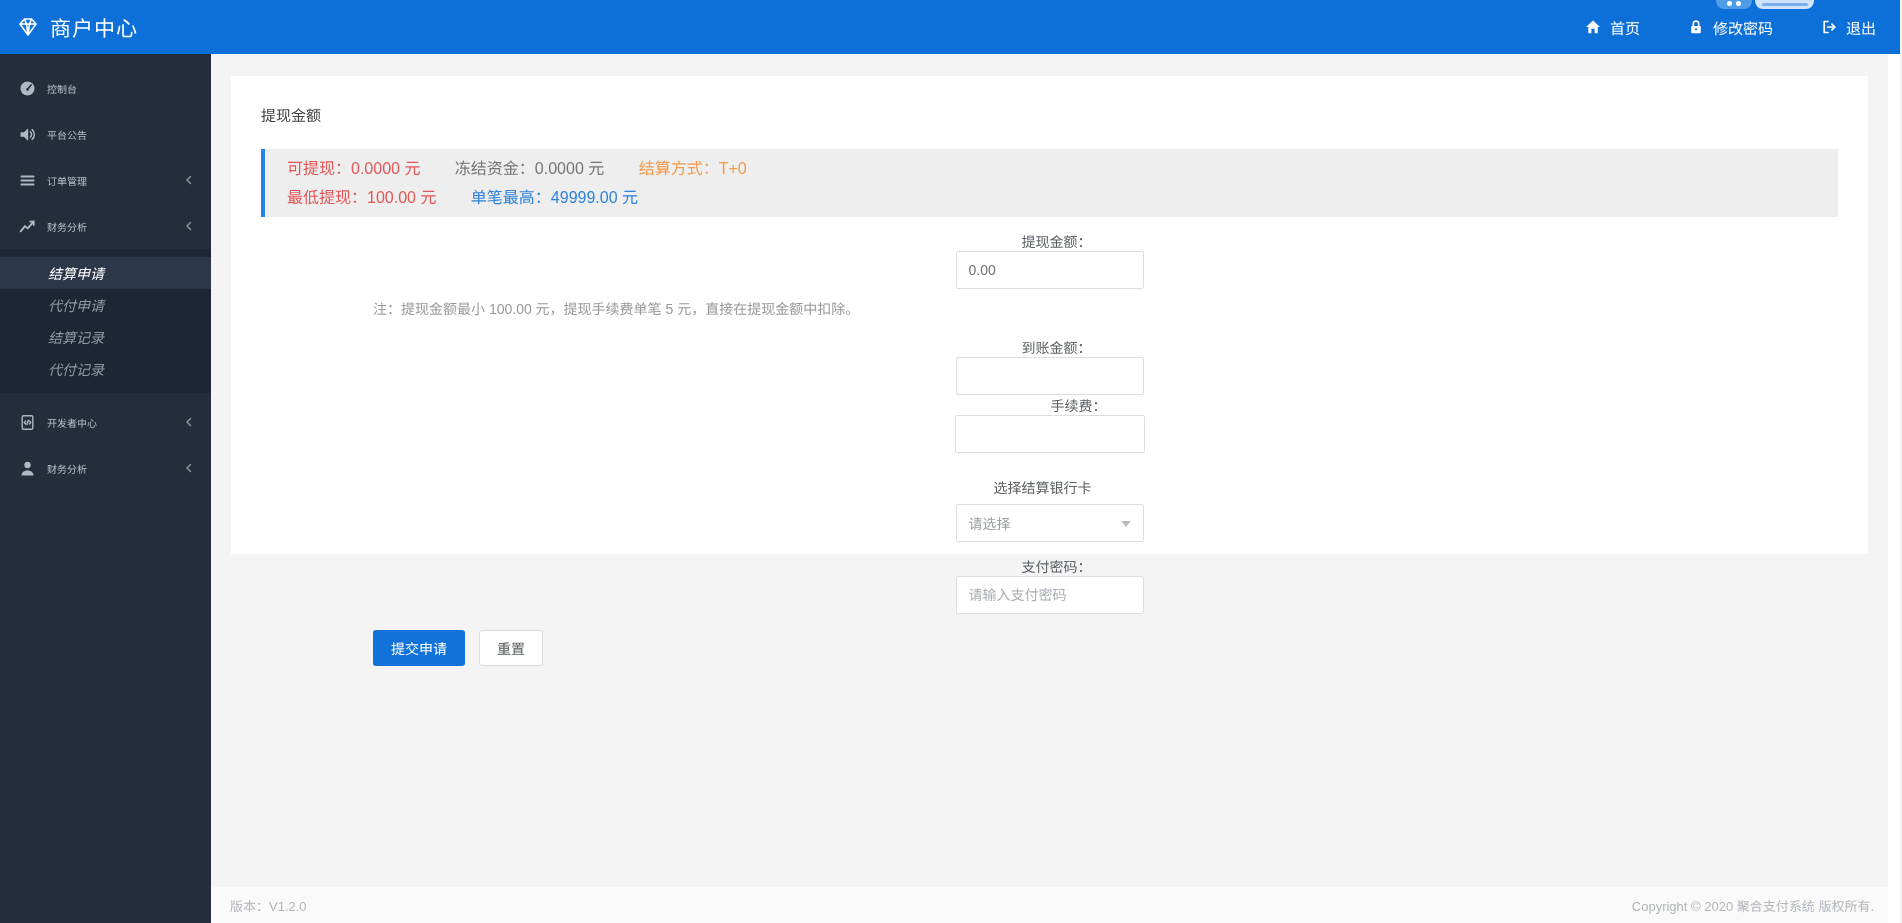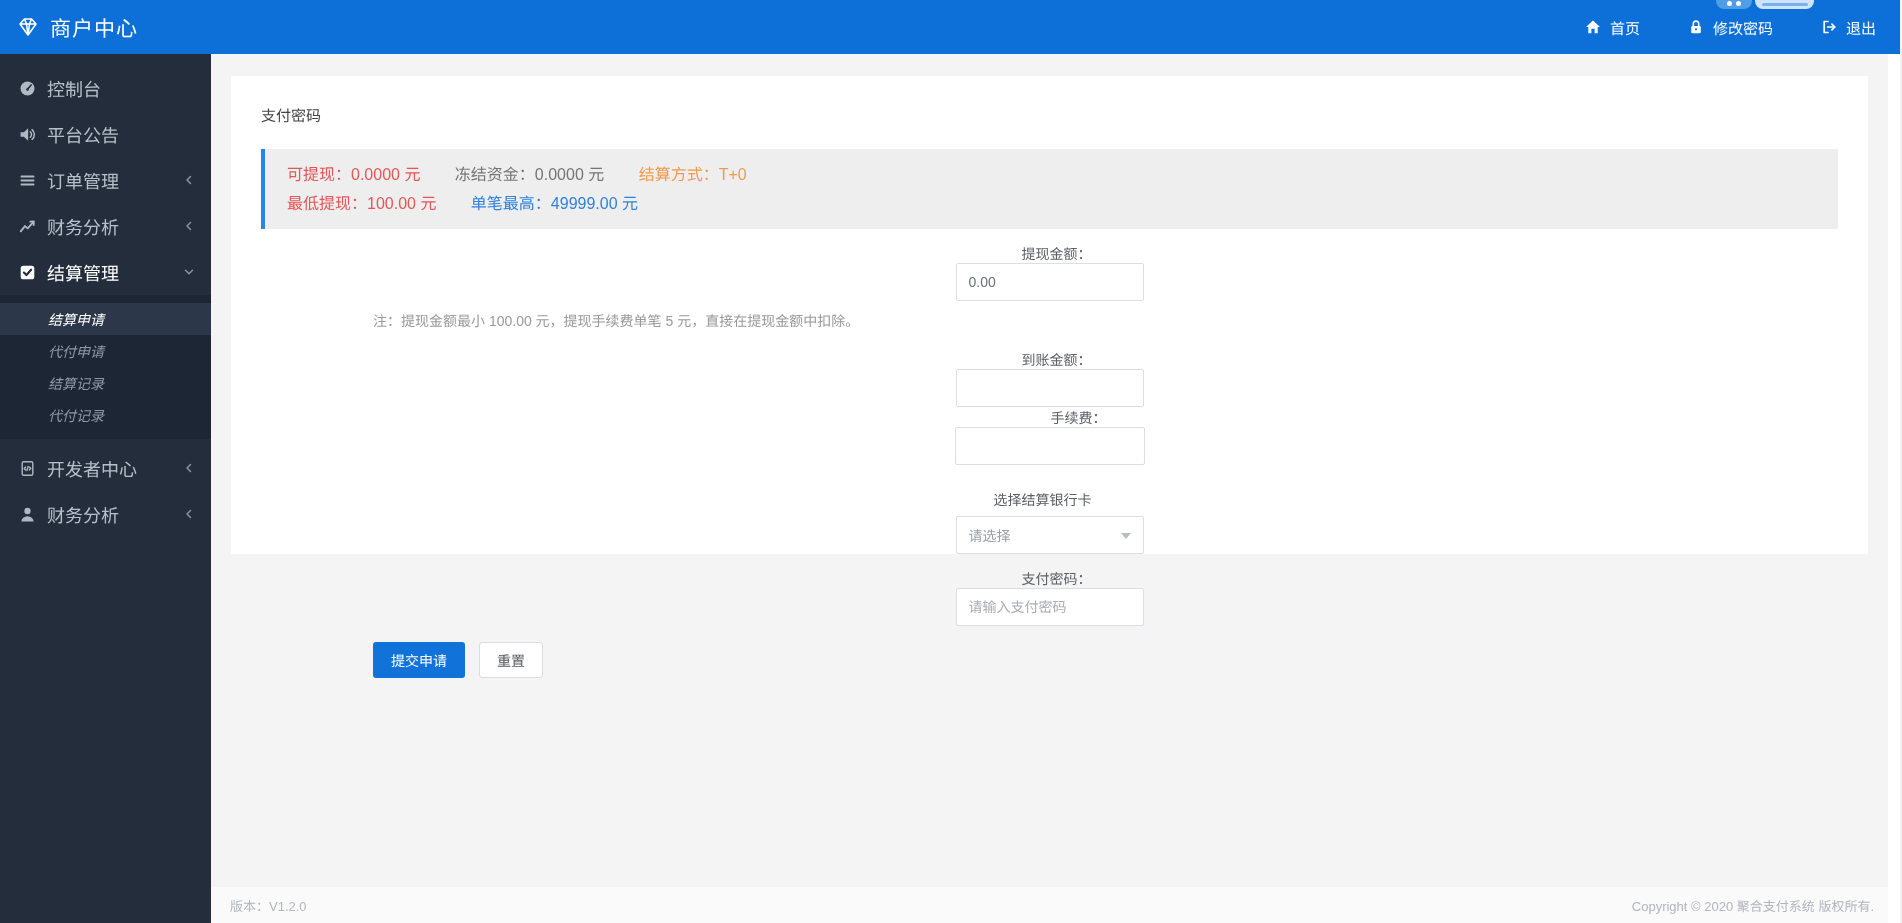--- a/index.html
+++ b/index.html
@@ -22,40 +22,40 @@
   .bo-left { width:36px; height:16px; margin-top:-7px; background:#4f9ce8; border-radius:8px;
              display:flex; align-items:flex-end; justify-content:center; gap:4px; padding-bottom:3px; }
   .bo-dot { width:5px; height:5px; border-radius:50%; background:#ffffff; }
   .bo-right { flex:1; height:16px; margin-top:-7px; background:#cfe4fa; border-radius:8px;
               display:flex; align-items:flex-end; justify-content:center; padding-bottom:3px; }
   .bo-text-bar { width:46px; height:3px; border-radius:2px; background:#79b0ee; }
 
   
   .sidebar { position:absolute; top:54px; left:0; bottom:0; width:211px; background:#232d3b; padding-top:11px; z-index:20; }
   .side-item { height:46px; display:flex; align-items:center; padding:0 16px 0 18px; color:#b6c0ca;
-               font-size:18px; cursor:pointer; }
+               font-size:10px; cursor:pointer; }
   .side-item .s-icon { width:18px; margin-right:11px; display:flex; align-items:center; justify-content:center; color:#aeb9c4; }
   .side-item .s-label { flex:1; }
   .side-item .s-chev { color:#8a93a0; display:flex; }
   .side-item.expanded { color:#ffffff; }
   .side-item.expanded .s-icon { color:#fff; }
   .submenu { background:#1d2634; padding:8px 0; }
   .sub-item { height:32px; display:flex; align-items:center; padding-left:48px; font-size:14px; color:#8f99a6; cursor:pointer;font-style:italic; }
   .sub-item.active { background:#2c3749; color:#ffffff; }
   .dev-gap { margin-top:6px; }
 
   
   .content { position:absolute; top:54px; left:211px; right:12px; bottom:0; background:#f4f4f5;
              display:flex; flex-direction:column; }
   .scrollbar-strip { position:absolute; top:54px; right:0; bottom:0; width:12px; background:#ffffff; z-index:25; }
 
   .card { margin:22px 20px 0 20px; background:#ffffff; height:478px; padding:28px 30px; }
   .page-title { font-size:15px; color:#424242; }
 
-  .alert { margin-top:24px; background:#eeeeef; border-left:4px solid #2a84e8; padding:11px 22px;
+  .alert { margin-top:24px; background:#eeeeef; border-left:4px solid #2a84e8; padding:5px 22px;
            font-size:16px; line-height:29px; }
   .alert .seg { margin-right:30px; white-space:nowrap; }
   .c-red    { color:#e45656; }
   .c-gray   { color:#757575; }
   .c-orange { color:#f19a4b; }
   .c-blue   { color:#2f82da; }
 
   .form { margin-top:14px; font-size:14px; color:#555; }
   .form-row { display:flex; align-items:center;flex-direction:column; }
   .f-label { width:112px; display:flex; justify-content:flex-end; align-items:center;
@@ -198,34 +198,20 @@
         </svg>
       </span>
       <span class="s-label">财务分析</span>
       <span class="s-chev">
         <svg width="12" height="12" viewBox="0 0 12 12" fill="none" stroke="currentColor" stroke-width="1.5" stroke-linecap="round" stroke-linejoin="round">
             <polyline points="7.5,2.5 4,6 7.5,9.5"></polyline>
           </svg>
       </span>
     </div>
 
-    <div class="side-item expanded">
-      <span class="s-icon">
-        <svg width="17" height="17" viewBox="0 0 16 16">
-          <rect x="1.6" y="1.6" width="12.8" height="12.8" rx="2.4" fill="#ffffff"></rect>
-          <polyline points="4.6,8.1 7,10.4 11.4,5.4" fill="none" stroke="#232d3b" stroke-width="2" stroke-linecap="round" stroke-linejoin="round"></polyline>
-        </svg>
-      </span>
-      <span class="s-label">结算管理</span>
-      <span class="s-chev">
-        <svg width="12" height="12" viewBox="0 0 12 12" fill="none" stroke="currentColor" stroke-width="1.5" stroke-linecap="round" stroke-linejoin="round">
-            <polyline points="2.5,4.2 6,7.8 9.5,4.2"></polyline>
-          </svg>
-      </span>
-    </div>
 
     <div class="submenu">
       <div class="sub-item active">
         <span>结算申请</span>
       </div>
       <div class="sub-item">
         <span>代付申请</span>
       </div>
       <div class="sub-item">
         <span>结算记录</span>
@@ -263,21 +249,21 @@
       <span class="s-chev">
         <svg width="12" height="12" viewBox="0 0 12 12" fill="none" stroke="currentColor" stroke-width="1.5" stroke-linecap="round" stroke-linejoin="round">
             <polyline points="7.5,2.5 4,6 7.5,9.5"></polyline>
           </svg>
       </span>
     </div>
   </div>
 
   <div class="content">
     <div class="card">
-      <div class="page-title">支付密码</div>
+      <div class="page-title">提现金额</div>
 
       <div class="alert">
         <div>
           <span class="seg c-red">可提现：0.0000 元</span>
           <span class="seg c-gray">冻结资金：0.0000 元</span>
           <span class="seg c-orange">结算方式：T+0</span>
         </div>
         <div>
           <span class="seg c-red">最低提现：100.00 元</span>
           <span class="seg c-blue">单笔最高：49999.00 元</span>

